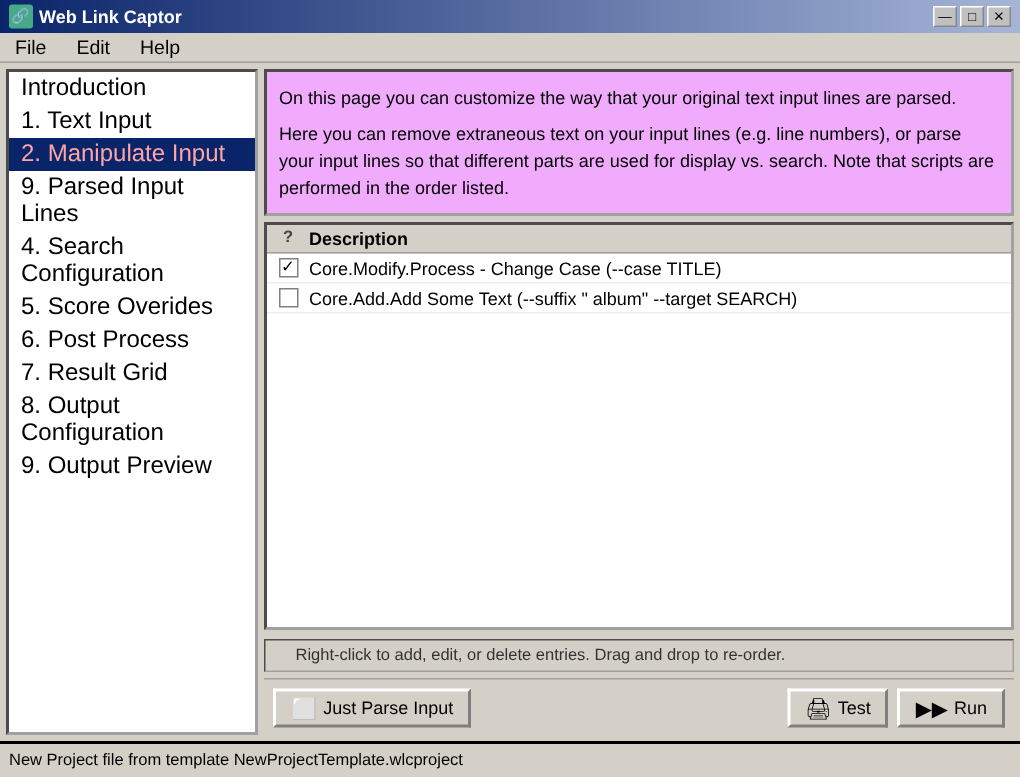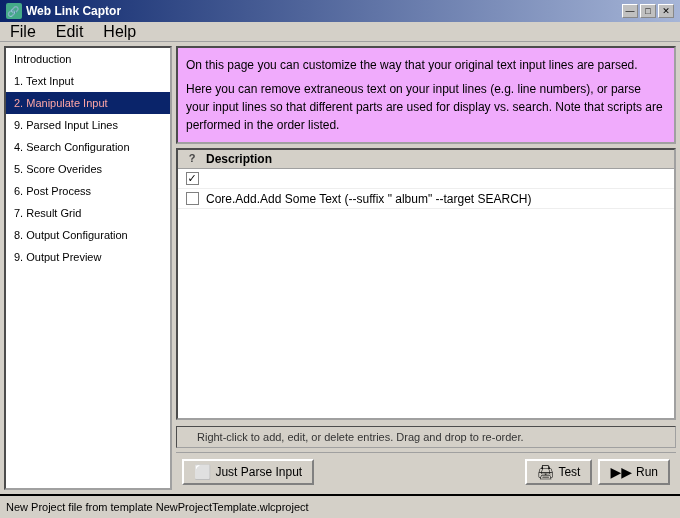--- a/index.html
+++ b/index.html
@@ -66,21 +66,21 @@
       padding: 2px 4px;
       display: flex;
       gap: 8px;
       border-bottom: 1px solid #a0a0a0;
       height: 20px;
       align-items: center;
     }
     .menu-item {
       padding: 1px 6px;
       cursor: pointer;
-      font-size: 16px;
+      font-size: 13px;
     }
 
     
     .main-container {
       display: flex;
       height: calc(518px - 22px - 20px - 24px);
       background: #d4d0c8;
       padding: 4px;
       gap: 4px;
     }
@@ -89,21 +89,21 @@
     .sidebar {
       width: 168px;
       background: white;
       border: 2px inset #a0a0a0;
       overflow: auto;
       flex-shrink: 0;
     }
     .sidebar-item {
       padding: 2px 8px;
       cursor: pointer;
-      font-size: 11px;
+      font-size: 16px;
       line-height: 18px;
     }
     .sidebar-item.selected {
       background: #0a246a;
       color: #fca5a5;
     }
 
     
     .content-area {
       flex: 1;
@@ -302,20 +302,21 @@
 
     <div class="table-area">
       <div class="table-header">
         <div class="table-header-help">?</div>
         <div class="table-header-desc">Description</div>
       </div>
       <div class="table-row">
         <div class="table-row-check">
           <div class="check-box checked"></div>
         </div>
+        <div class="table-row-text">Core.Modify.Process - Change Case (--case TITLE)</div>
       </div>
       <div class="table-row">
         <div class="table-row-check">
           <div class="check-box"></div>
         </div>
         <div class="table-row-text">Core.Add.Add Some Text (--suffix " album" --target SEARCH)</div>
       </div>
     </div>
 
     <div class="drag-hint">Right-click to add, edit, or delete entries.  Drag and drop to re-order.</div>

